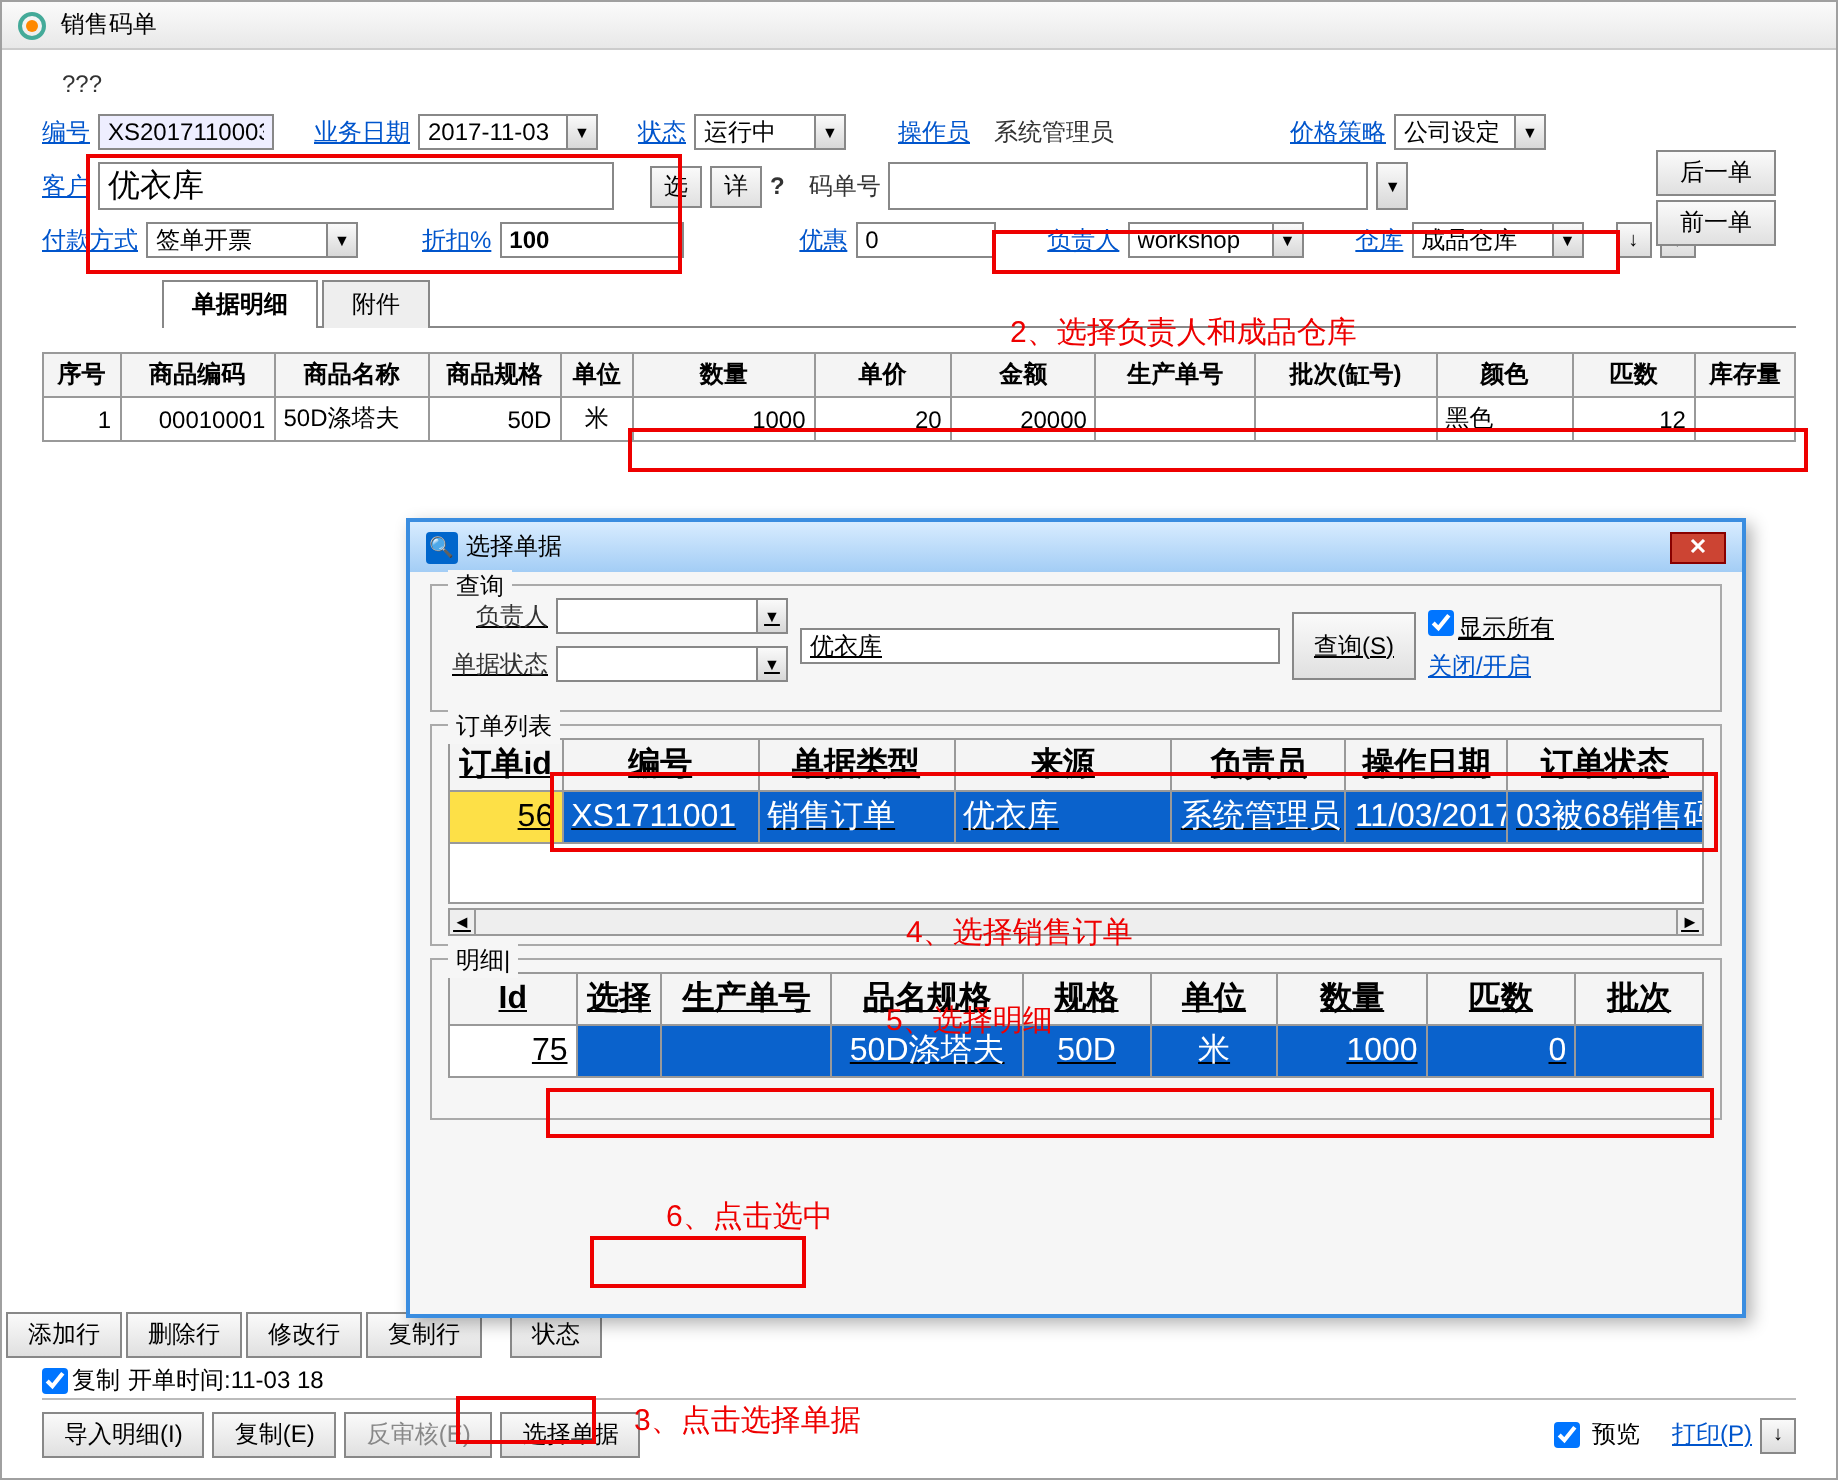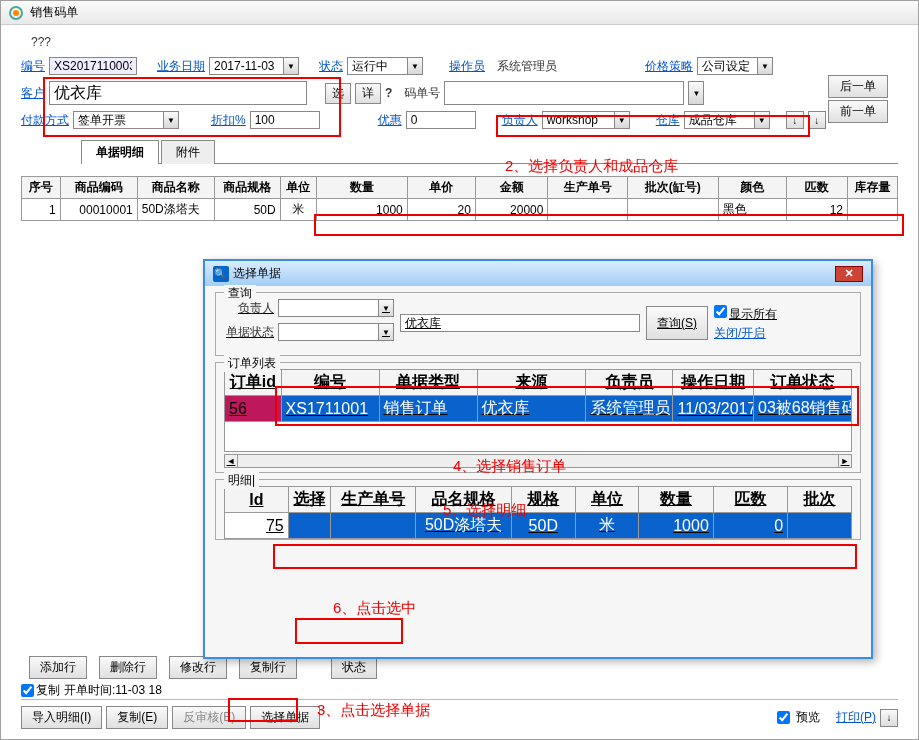--- a/index.html
+++ b/index.html
@@ -107,21 +107,21 @@
     </div>
 
     <div class="row">
       <span class="lbl">付款方式</span>
       <div class="combo">
           <input type="text" style="width: 90px;" value="签单开票">
           <div class="combo-btn">▼</div>
         </div>
       <span style="width:24px"></span>
       <span class="lbl">折扣%</span>
-      <input type="text" style="width: 70px;" value="100">
+      <input type="text" style="width: 92px; font-weight: bold;" value="100">
       <span style="width:50px"></span>
       <span class="lbl">优惠</span>
       <input type="text" style="width: 70px;" value="0">
       <span style="width:18px"></span>
       <span class="lbl">负责人</span>
       <div class="combo">
           <input type="text" style="width: 72px;" value="workshop">
           <div class="combo-btn">▼</div>
         </div>
       <span style="width:18px"></span>
@@ -197,21 +197,21 @@
     </tr>
       </tbody>
   </table>
 
   <div class="bottom-bar">
     <input type="checkbox" class="chk" checked="" style="">
     <span>复制</span>
     <span style="width:4px"></span>
     <span>开单时间:11-03 18</span>
   </div>
-  <div style="position:absolute;bottom:60px;left:28px;display:flex;gap:12px;">
+  <div style="position:absolute;bottom:60px;left:2px;display:flex;gap:2px;">
     <button class="btn">添加行</button>
     <button class="btn">删除行</button>
     <button class="btn">修改行</button>
     <button class="btn">复制行</button>
     <span style="width:10px"></span>
     <button class="btn">状态</button>
   </div>
 
   <div class="bottom-bar2">
     <button class="btn">导入明细(I)</button>
@@ -289,41 +289,41 @@
             <th>编号</th>
             <th>单据类型</th>
             <th>来源</th>
             <th>负责员</th>
             <th>操作日期</th>
             <th>订单状态</th>
           </tr>
             </thead>
           <tbody>
               <tr class="dlg-row-sel">
-            <td style="background:#be185d;color:#000;text-align:left">56</td>
+            <td style="background:#fde047;color:#000;text-align:right">56</td>
             <td>XS1711001</td>
             <td>销售订单</td>
             <td>优衣库</td>
             <td>系统管理员</td>
             <td>11/03/2017</td>
             <td>03被68销售码</td>
           </tr>
           <tr>
                 <td colspan="7" style="height:30px"></td>
               </tr>
           </tbody>
         </table>
         <div class="scroll-ctl">
             <div class="scroll-btn">◄</div>
             <div class="scroll-track"></div>
             <div class="scroll-btn">►</div>
           </div>
       </div>
 
-      <div class="fieldset" style="padding-bottom:0">
+      <div class="fieldset" style="padding-bottom:20px">
         <div class="fieldset-legend">明细|</div>
         <table class="dlg-grid">
           <colgroup>
               <col style="width:60px">
               <col style="width:40px">
               <col style="width:80px">
               <col style="width:90px">
               <col style="width:60px">
               <col style="width:60px">
               <col style="width:70px">

